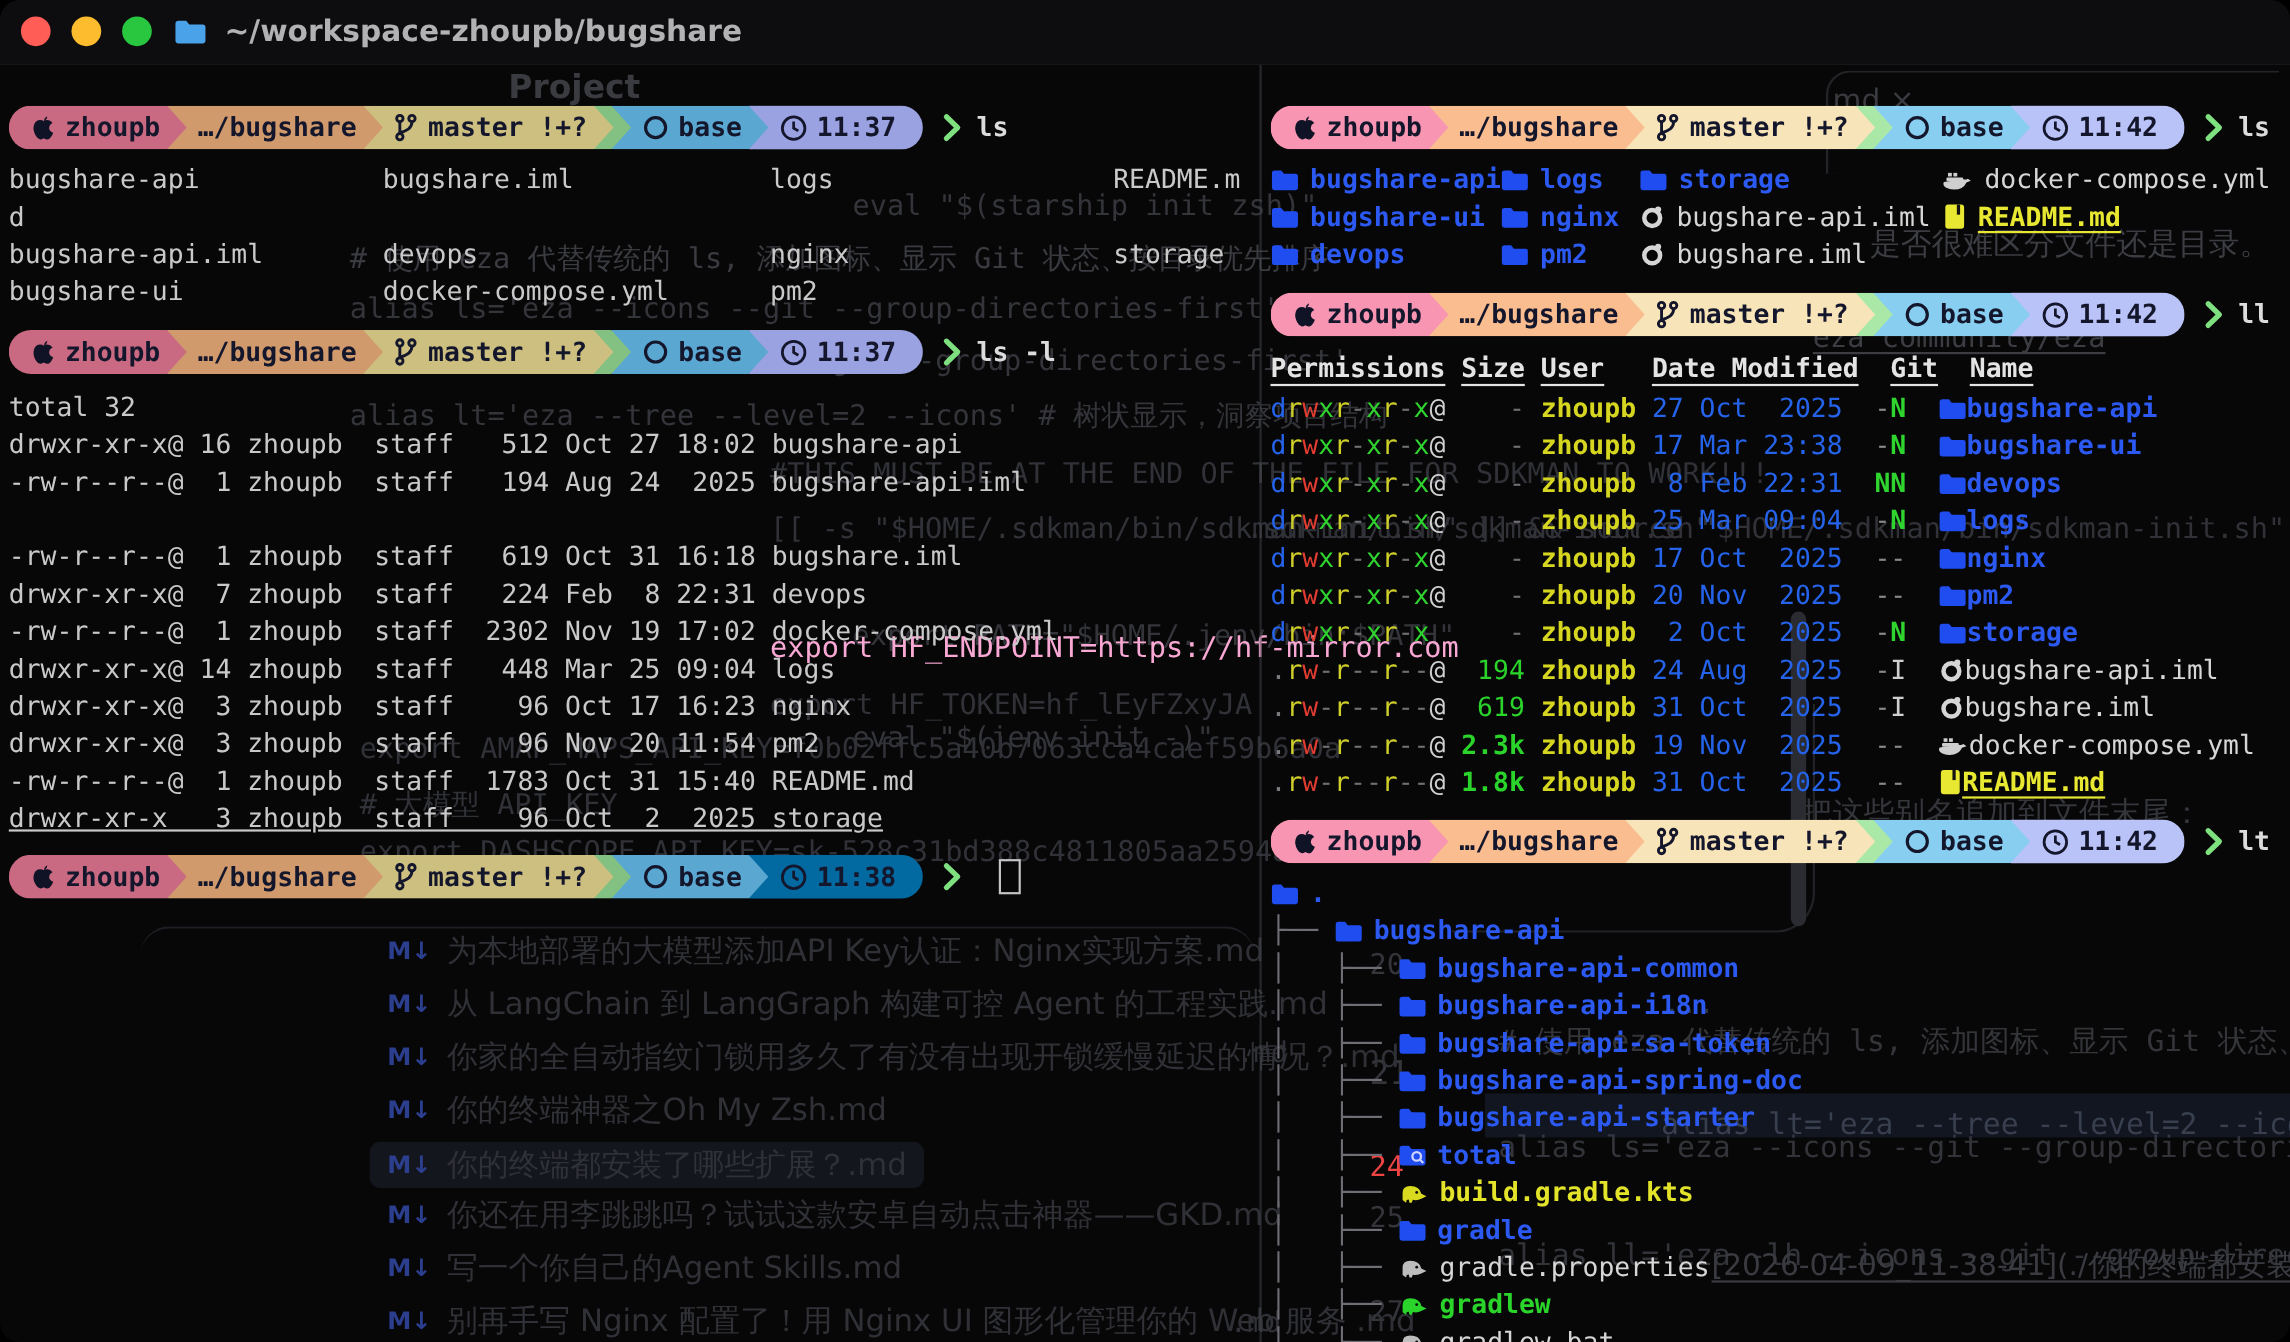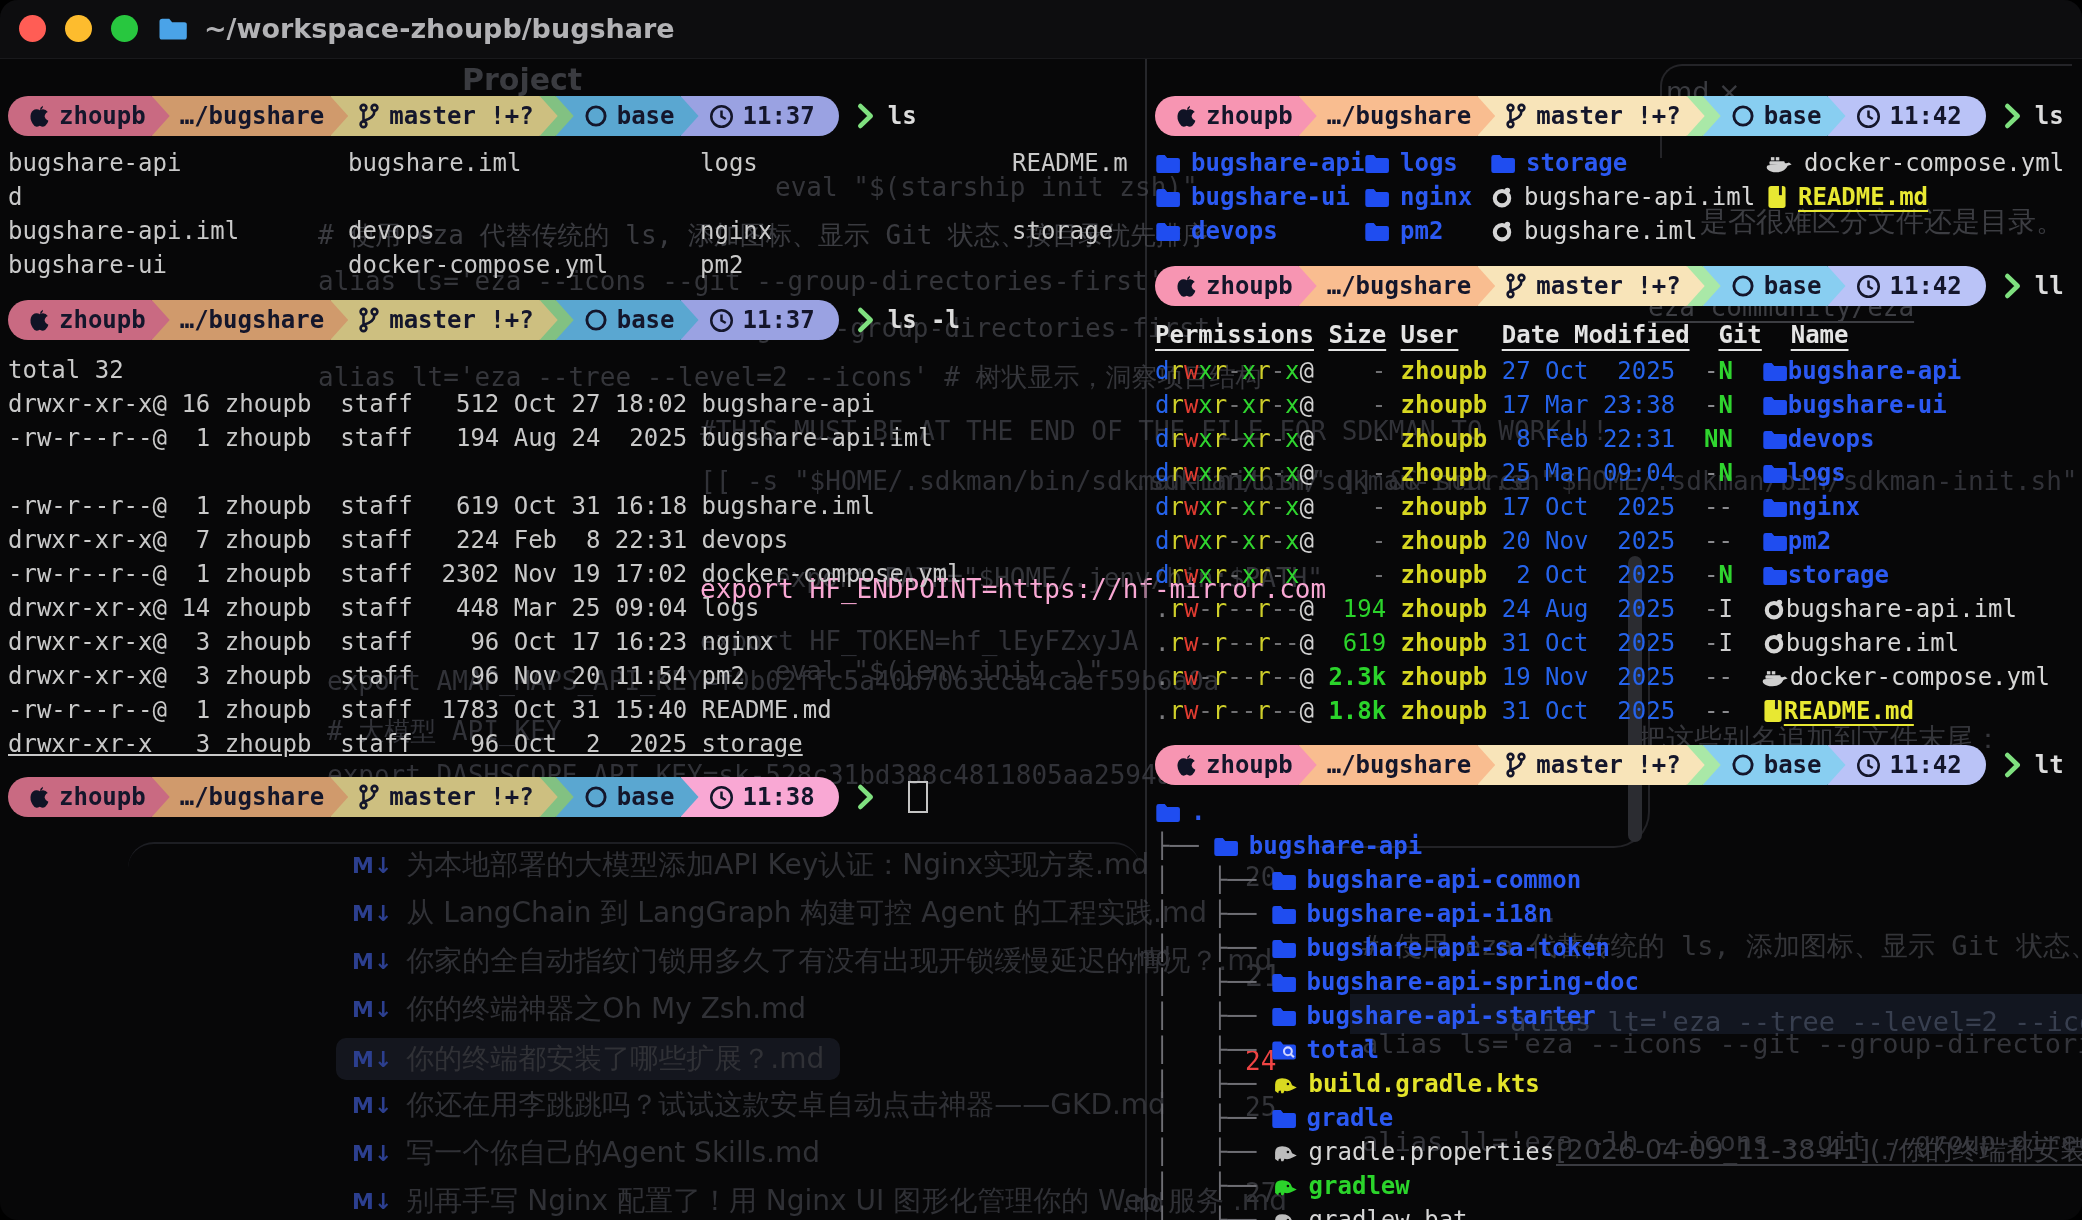--- a/index.html
+++ b/index.html
@@ -248,21 +248,21 @@
                 <circle cx="4" cy="4" r="2.1"></circle>
                 <circle cx="12" cy="4" r="2.1"></circle>
                 <circle cx="4" cy="16" r="2.1"></circle>
                 <path d="M4 6.2v7.6M12 6.2q0 5.3-7.9 7.2"></path>
               </g>
             </svg>master !+?</div>
           <div class="seg sliver" style="background: rgb(130, 193, 130); z-index: 17;"></div>
           <div class="seg" style="background: rgb(90, 167, 209); z-index: 16;"><svg width="24" height="24" viewBox="0 0 20 20">
               <circle cx="10" cy="10" r="7.6" fill="none" stroke="#14162b" stroke-width="2.4"></circle>
             </svg>base</div>
-          <div class="seg last" style="background: #f9a8d4; z-index: 15;"><svg width="25" height="25" viewBox="0 0 20 20">
+          <div class="seg last" style="background: #0369a1; z-index: 15;"><svg width="25" height="25" viewBox="0 0 20 20">
               <circle cx="10" cy="10" r="8.2" fill="none" stroke="#14162b" stroke-width="2"></circle>
               <path d="M10 5.2V10l3.4 2" fill="none" stroke="#14162b" stroke-width="2"></path>
             </svg>11:38</div>
         </div>
         <svg class="chev" width="17" height="28" viewBox="0 0 10 16">
           <path d="M2 2.2l6 5.8-6 5.8" fill="none" stroke="#7fe07f" stroke-width="2.8" stroke-linecap="round" stroke-linejoin="round"></path>
         </svg>
         <span class="cmd"></span>
         <span class="cursor"></span>
       </div>

